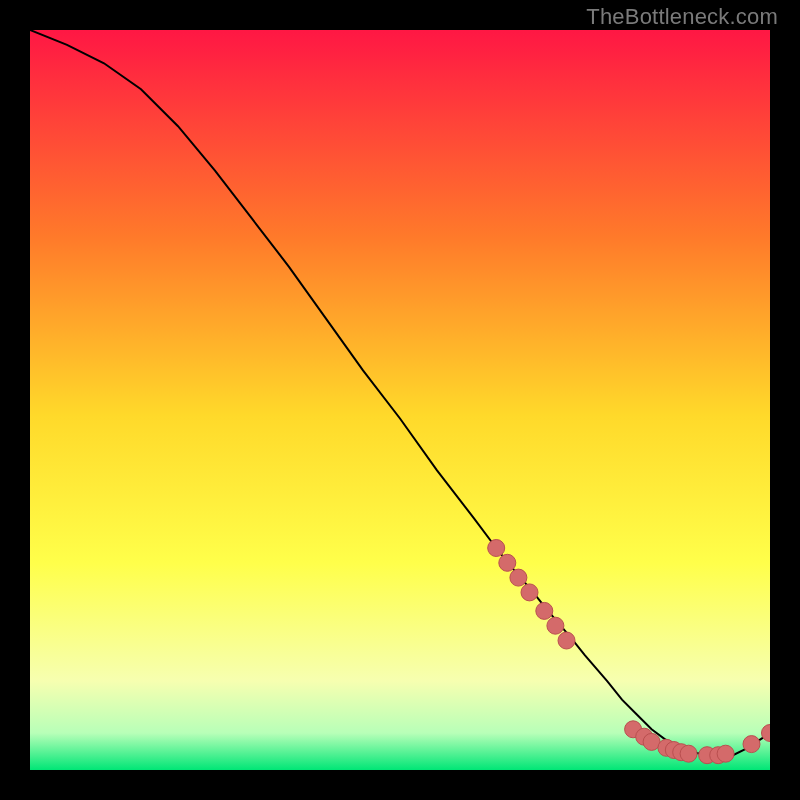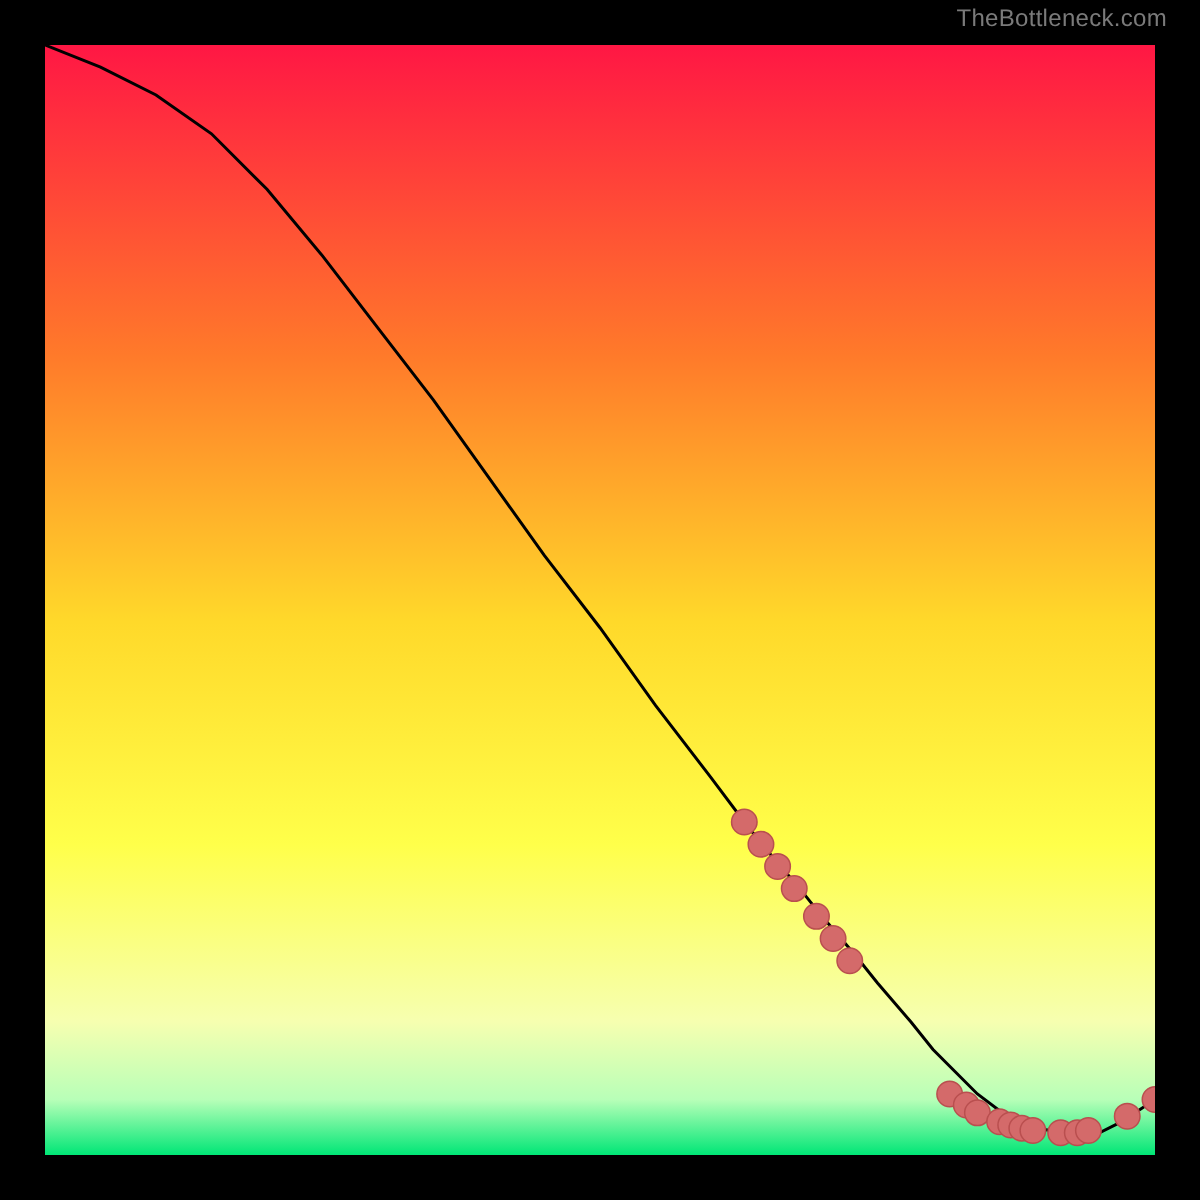--- a/index.html
+++ b/index.html
@@ -15,21 +15,21 @@
     position: relative;
     width: 800px;
     height: 800px;
     background: #000;
   }
   .attribution {
     position: absolute;
     top: 4px;
     right: 22px;
     color: #7a7a7a;
-    font-size: 16px;
+    font-size: 22px;
     letter-spacing: 0.2px;
   }
   .plot {
     position: absolute;
     left: 30px;
     top: 30px;
     width: 740px;
     height: 740px;
   }
   svg { display: block; }

